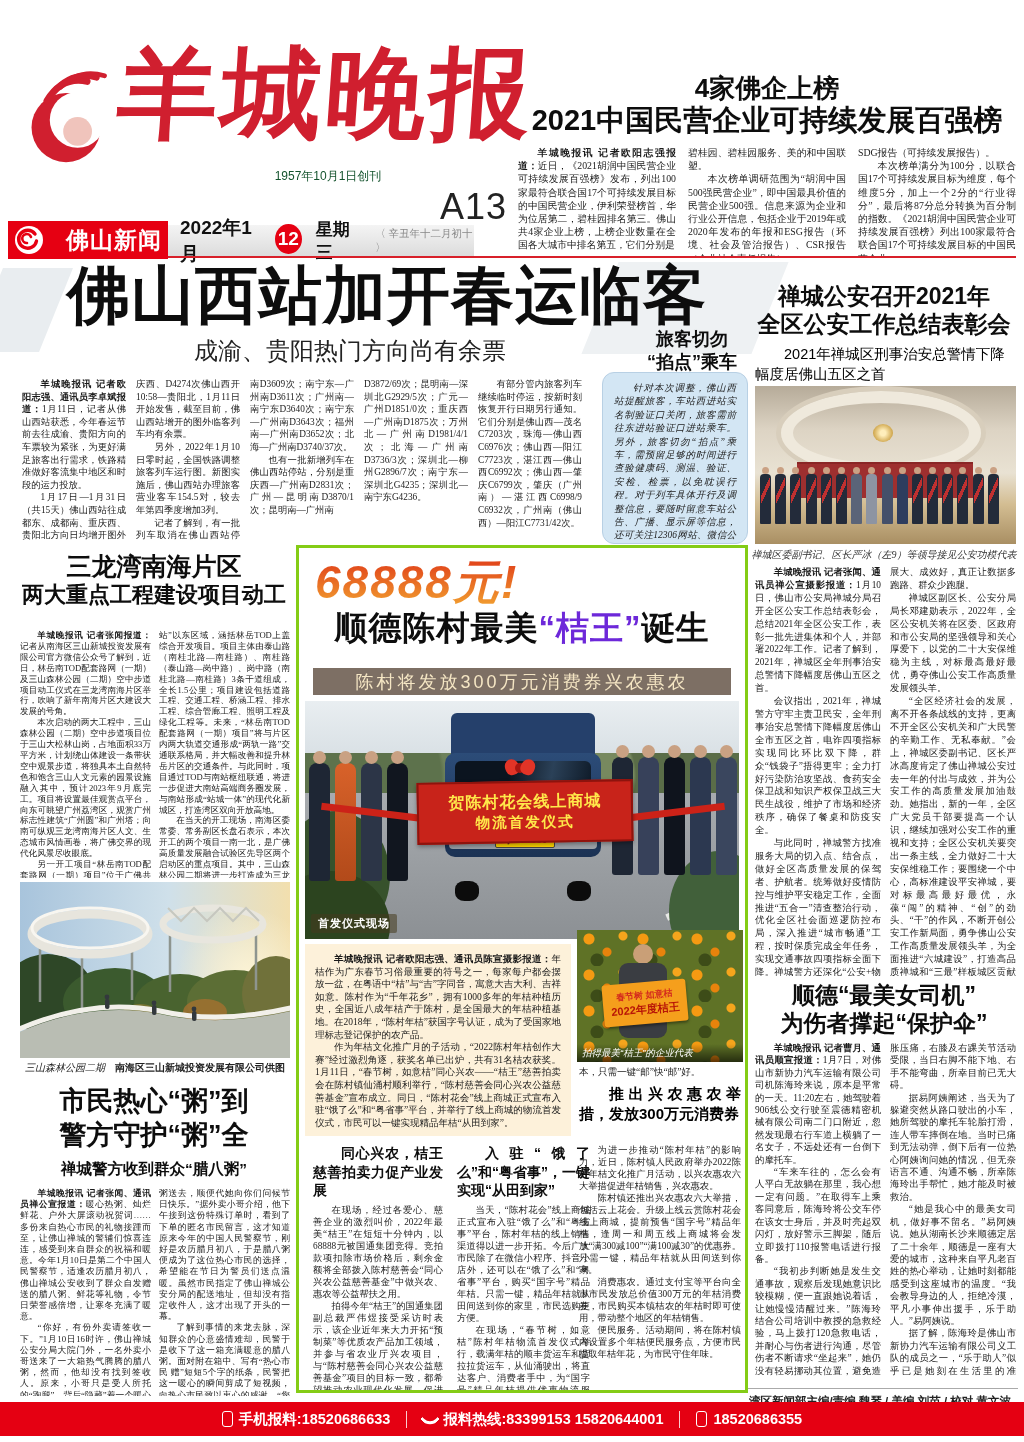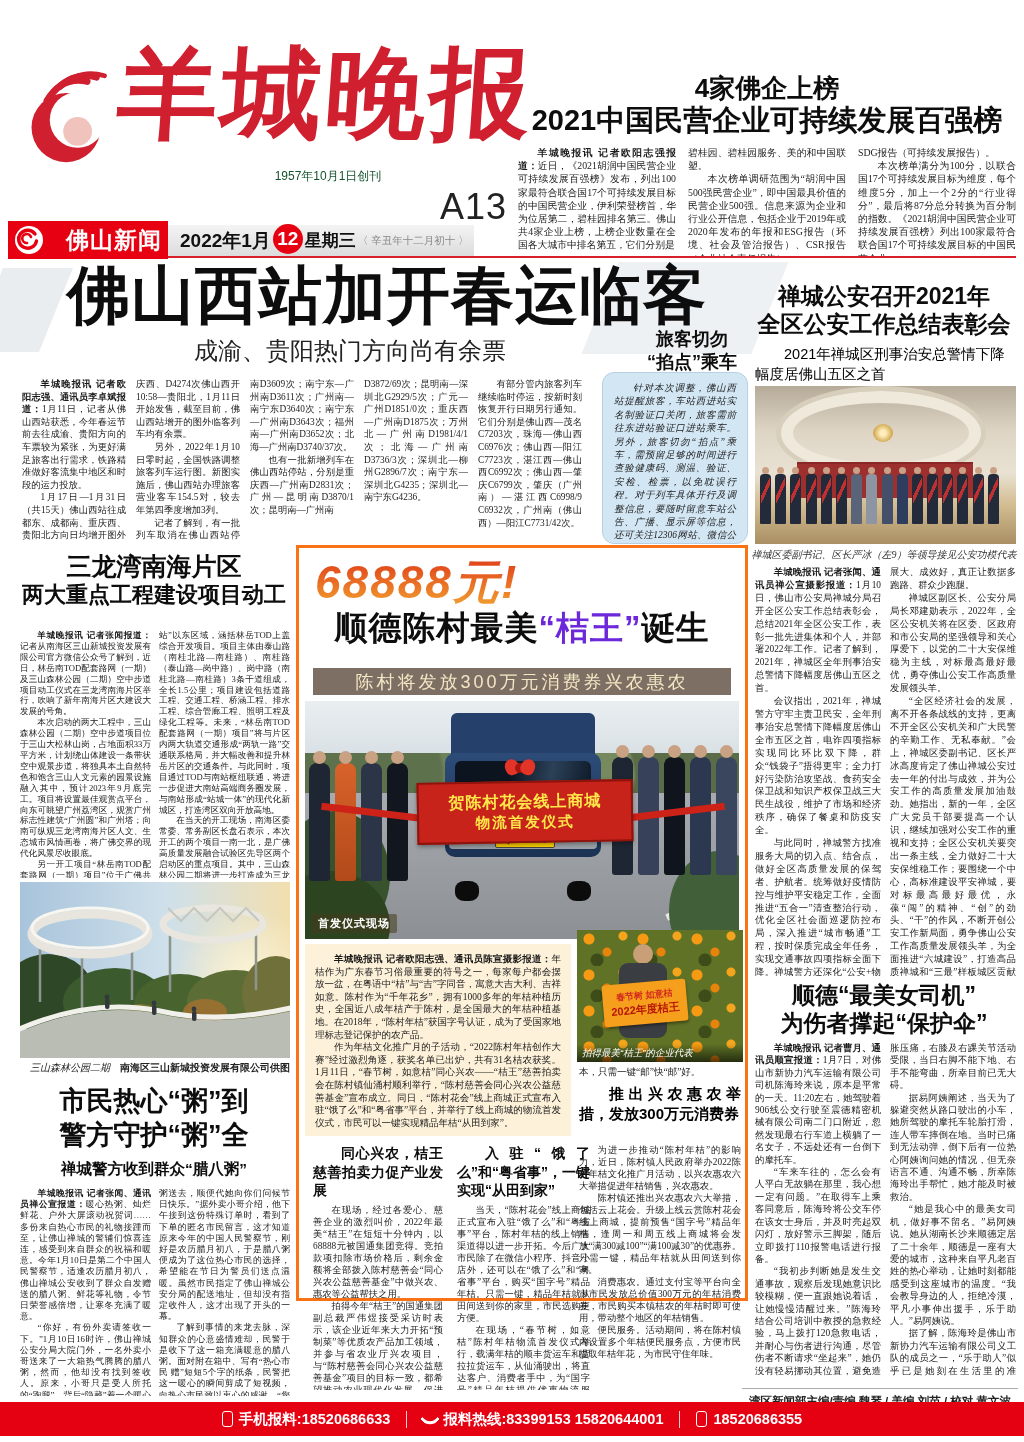--- a/index.html
+++ b/index.html
@@ -15,21 +15,21 @@
   
   .brand{position:absolute;left:118px;top:38px;width:420px;font-family:"DejaVu Serif",serif;
          font-weight:700;font-size:100px;line-height:1.1;color:#d01f2f;letter-spacing:4px;
          transform:skewX(-4deg);white-space:nowrap;}
   .rooster{position:absolute;left:20px;top:68px;}
   .founded{position:absolute;left:228px;top:168px;width:200px;text-align:center;font-size:12px;color:#14532d;}
   .pageno{position:absolute;left:440px;top:186px;font-size:36px;color:#222;letter-spacing:1px;}
   .sec-red{position:absolute;left:8px;top:221px;width:160px;height:38px;background:#e60012;display:flex;align-items:center;gap:22px;padding-left:6px;box-sizing:border-box;}
   .sec-label{color:#fff;font-weight:700;font-size:23px;letter-spacing:1px;}
   .date-strip{position:absolute;left:168px;top:225px;width:306px;height:31px;background:linear-gradient(180deg,#f4f4f4,#dcdcdc);
-      display:flex;align-items:center;gap:2px;padding-left:12px;box-sizing:border-box;}
+      display:flex;align-items:center;gap:14px;padding-left:12px;box-sizing:border-box;}
   .d-main{font-size:19px;font-weight:700;color:#111;}
   .d-circle{width:30px;height:30px;border-radius:50%;background:#e60012;color:#fff;font-weight:700;font-size:19px;
       display:flex;align-items:center;justify-content:center;margin-top:-4px;}
   .d-week{font-size:17px;font-weight:700;color:#111;}
   .d-lunar{font-size:10.5px;color:#888;}
   .red-rule{position:absolute;left:168px;top:256px;width:848px;height:2px;background:#d8202a;}
   
   .tr-t1{left:518px;top:74px;width:498px;font-size:26px;}
   .tr-t2{left:518px;top:104px;width:498px;font-size:29px;}
   .tr-cols{position:absolute;left:518px;top:146px;width:498px;height:110px;display:flex;gap:12px;}
@@ -71,28 +71,28 @@
   .drv-t1{left:752px;top:982px;width:264px;font-size:23px;}
   .drv-t2{left:752px;top:1010px;width:264px;font-size:23px;}
   .drv-col{top:1042px;width:126px;height:336px;font-size:9.4px;line-height:12.4px;}
   .editors{position:absolute;left:742px;top:1388px;width:276px;text-align:center;font-size:11.5px;font-weight:700;color:#222;
       border-top:1px solid #aaa;padding-top:5px;}
   
   .slw-t1{left:18px;top:552px;width:272px;font-size:25px;}
   .slw-t2{left:18px;top:582px;width:272px;font-size:22px;}
   .slw-col{top:630px;width:131px;height:248px;font-size:8.6px;line-height:10.9px;}
   .photo-park{position:absolute;left:20px;top:882px;width:270px;height:176px;overflow:hidden;}
-  .park-cap{position:absolute;left:20px;top:1061px;width:270px;font-size:10px;color:#222;display:flex;gap:10px;justify-content:flex-end;}
+  .park-cap{position:absolute;left:20px;top:1061px;width:270px;font-size:10px;color:#222;display:flex;gap:10px;justify-content:center;}
   .park-cap .r{font-weight:700;font-family:"Liberation Sans",sans-serif;}
   .por-t1{left:18px;top:1086px;width:272px;font-size:27px;}
   .por-t2{left:18px;top:1120px;width:272px;font-size:27px;}
   .por-sub{left:18px;top:1160px;width:272px;font-size:15.5px;font-weight:700;}
   .por-col{top:1188px;width:131px;height:208px;font-size:8.8px;line-height:11.2px;}
   
-  .feature{position:absolute;left:296px;top:545px;width:452px;height:756px;border:3px solid #f97316;box-sizing:border-box;background:#fff;}
+  .feature{position:absolute;left:296px;top:545px;width:452px;height:848px;border:3px solid #84cc16;box-sizing:border-box;background:#fff;}
   .price{position:absolute;left:16px;top:4px;font-size:46px;font-weight:700;font-style:italic;letter-spacing:2px;
       font-family:"Liberation Sans",sans-serif;
       background:linear-gradient(180deg,#e2491c 20%,#f2a230 90%);-webkit-background-clip:text;background-clip:text;color:transparent;}
   .f-title{position:absolute;left:0;top:58px;width:100%;text-align:center;font-size:33px;font-weight:700;color:#0d0d0d;
       font-family:"Liberation Sans",sans-serif;letter-spacing:1px;}
   .f-title .orange{color:#6d28d9;}
   .f-bar{position:absolute;left:14px;top:120px;width:418px;height:27px;background:#7d6f64;color:#f5e6c4;
       display:flex;align-items:center;justify-content:center;font-size:18px;letter-spacing:3px;font-weight:500;}
   
   .photo-truck{position:absolute;left:6px;top:153px;width:434px;height:238px;overflow:hidden;background:#e8edf0;}

